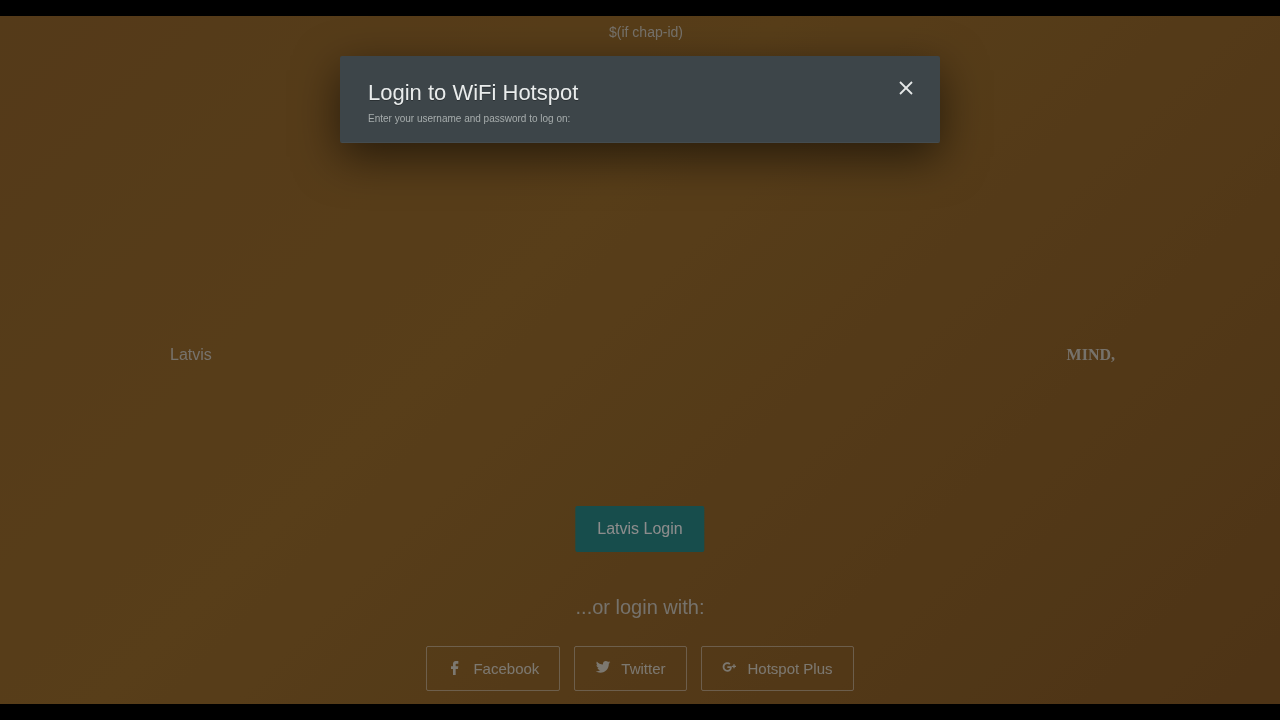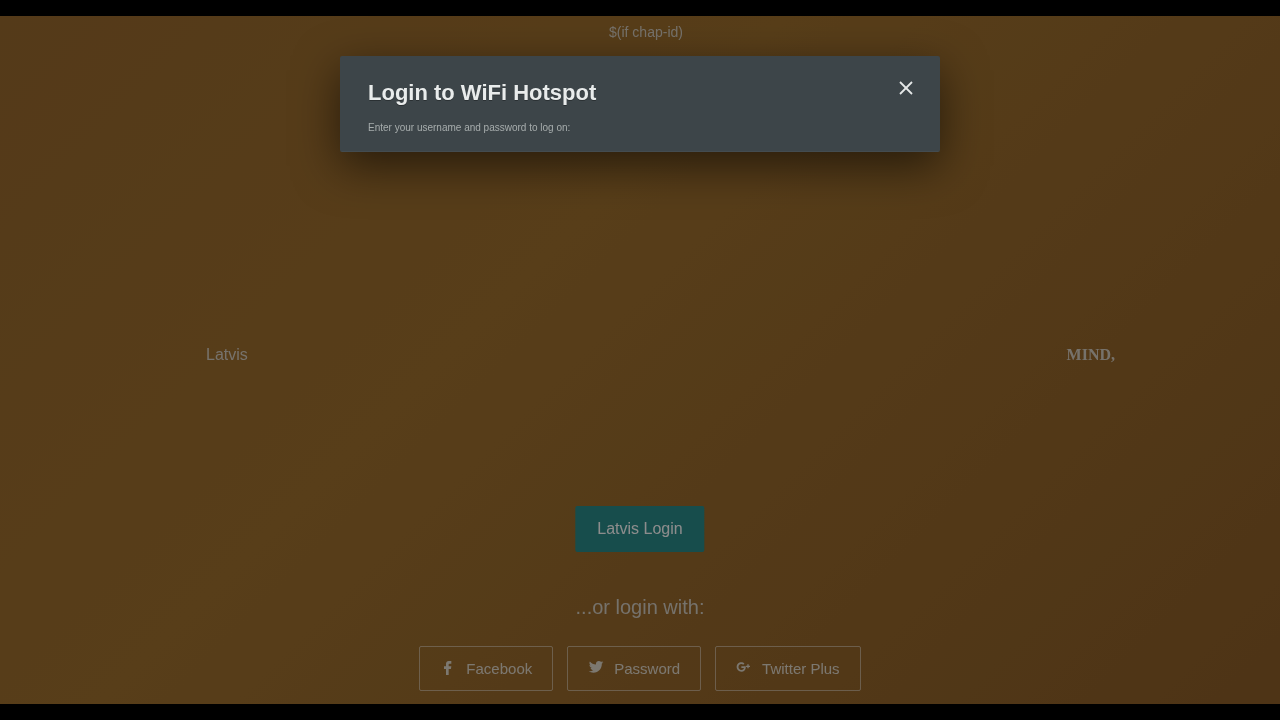--- a/index.html
+++ b/index.html
@@ -20,21 +20,21 @@
   }
   .bg-content {
     position: absolute; top: 0; left: 12px; right: 0;
     text-align: center;
     padding-top: 8px;
   }
   .chap { color: #d8d0c4; font-size: 14px; }
   .mid-band {
     position: absolute; top: 330px; left: 0; right: 0; text-align: center;
     color: #d8d0c4; font-size: 16px; padding: 0 40px;
-    display: flex; justify-content: space-between; margin-left: 36px;
+    display: flex; justify-content: space-between;
   }
   .mid-band .left { margin-left: 130px; }
   .mid-band .right { margin-right: 125px; font-weight: bold; font-family: Liberation Serif, serif; }
 
   .hotspot-btn {
     position: absolute; top: 490px; left: 50%; transform: translateX(-50%);
     background: #2a8d8a; color: #fff; border: none;
     padding: 14px 22px; font-size: 16px; border-radius: 2px;
   }
 
@@ -70,23 +70,23 @@
     box-shadow: 0 14px 45px rgba(0,0,0,0.55);
     border-radius: 2px;
     overflow: hidden;
   }
   .modal-header {
     padding: 24px 28px 18px 28px;
     position: relative;
     border-bottom: 1px solid rgba(255,255,255,0.04);
   }
   .modal-title {
-    font-size: 22px; color: #e9ecec; font-weight: 700;
+    font-size: 22px; color: #e9ecec; font-weight: 400;
     text-shadow: 0 1px 0 rgba(0,0,0,0.3);
-    margin-bottom: 16px;
+    margin-bottom: 7px;
   }
   .modal-sub { font-size: 10px; color: #a7adad; }
   .close-btn {
     position: absolute; top: 22px; right: 22px;
     width: 24px; height: 24px; cursor: pointer;
     display: flex; align-items: center; justify-content: center;
   }
   .close-btn svg { width: 18px; height: 18px; stroke: #e6e8e8; stroke-width: 2.4; }
 
   .modal-body { padding: 22px 28px 26px 28px; background: #3d4549; }
@@ -143,29 +143,29 @@
           </svg>
       </span>
       <span>Facebook</span>
     </button>
     <button class="social-btn">
       <span>
         <svg viewBox="0 0 24 24">
             <path d="M23 4.9c-.8.4-1.7.6-2.6.8.9-.6 1.6-1.5 2-2.5-.9.5-1.9.9-2.9 1.1C18.6 3.4 17.4 3 16.2 3c-2.4 0-4.3 2-4.3 4.4 0 .3 0 .7.1 1C8.3 8.2 5 6.4 2.8 3.7c-.4.7-.6 1.4-.6 2.2 0 1.5.8 2.9 2 3.6-.7 0-1.4-.2-2-.5v.1c0 2.1 1.5 3.9 3.5 4.3-.4.1-.8.2-1.2.2-.3 0-.6 0-.8-.1.6 1.8 2.2 3 4.2 3.1-1.5 1.2-3.5 1.9-5.6 1.9H1c2 1.3 4.4 2 6.9 2 8.3 0 12.8-6.9 12.8-12.8v-.6c.9-.6 1.6-1.4 2.3-2.2z"></path>
           </svg>
       </span>
-      <span>Password</span>
+      <span>Twitter</span>
     </button>
     <button class="social-btn">
       <span>
         <svg viewBox="0 0 24 24">
             <path d="M8 11v2.4h4c-.2 1-1.2 3-4 3-2.4 0-4.3-2-4.3-4.4S5.6 7.6 8 7.6c1.4 0 2.3.6 2.8 1.1l1.9-1.8C11.5 5.7 9.9 5 8 5 4.1 5 1 8.1 1 12s3.1 7 7 7c4 0 6.7-2.8 6.7-6.8 0-.5 0-.8-.1-1.2H8zm13-1h-2V8h-2v2h-2v2h2v2h2v-2h2v-2z"></path>
           </svg>
       </span>
-      <span>Twitter Plus</span>
+      <span>Hotspot Plus</span>
     </button>
   </div>
 
   <div class="overlay"></div>
 
   <div class="modal">
     <div class="modal-header">
       <div class="modal-title">Login to WiFi Hotspot</div>
       <div class="modal-sub">Enter your username and password to log on:</div>
       <div class="close-btn">

